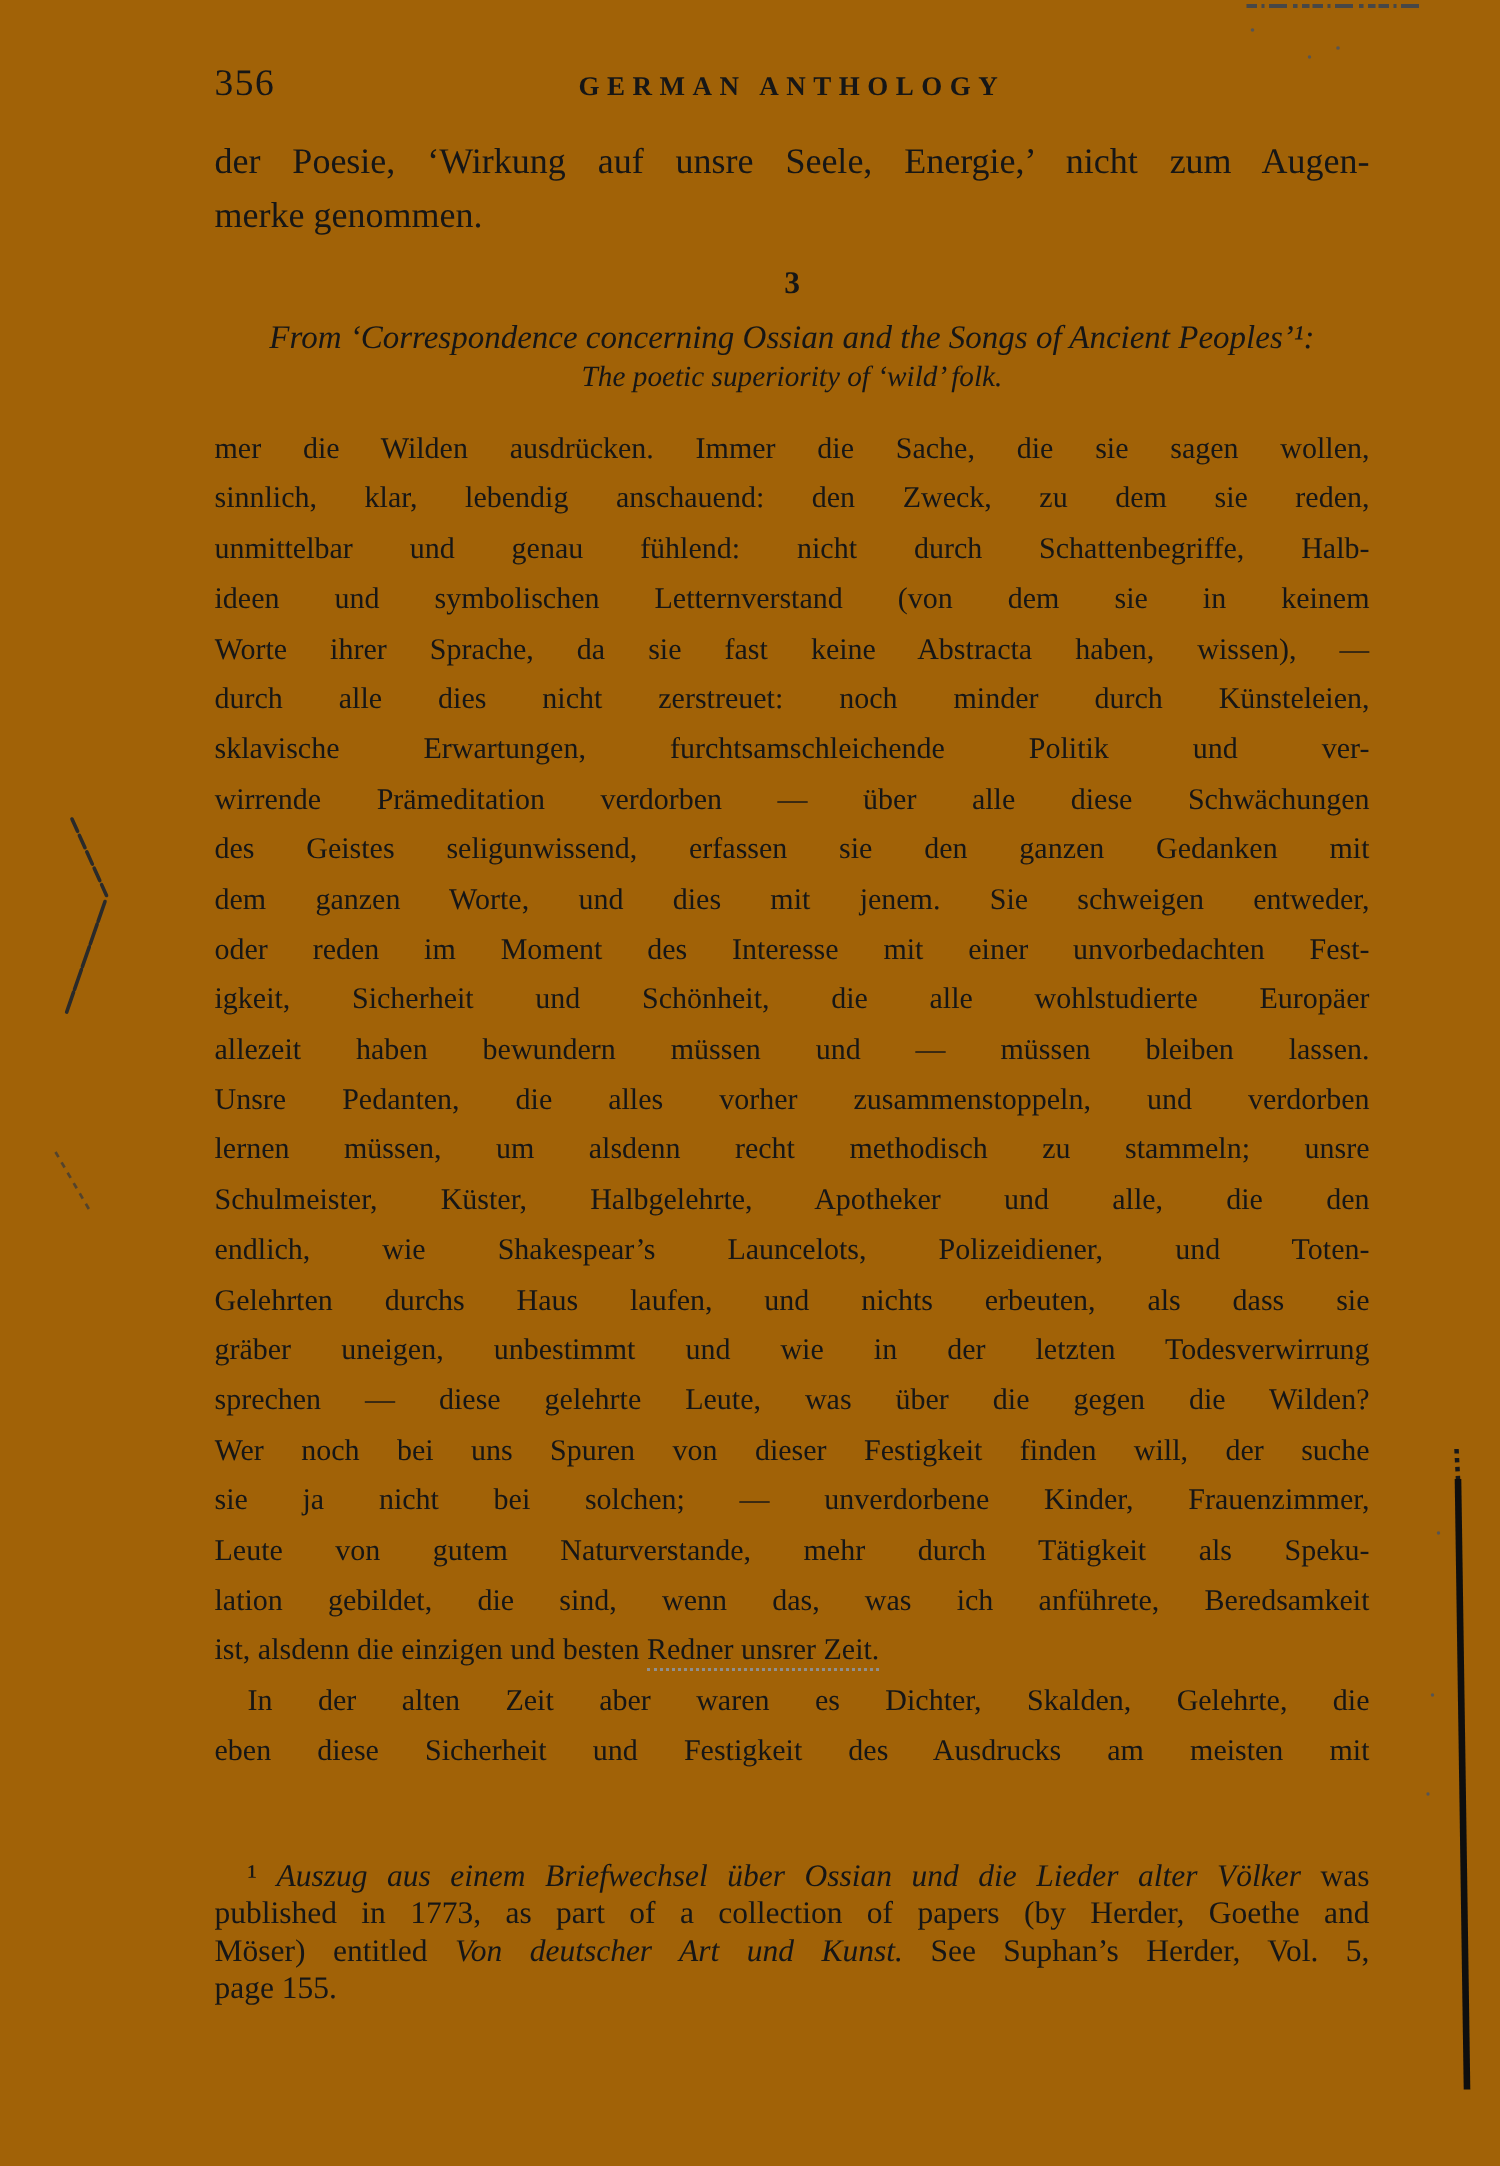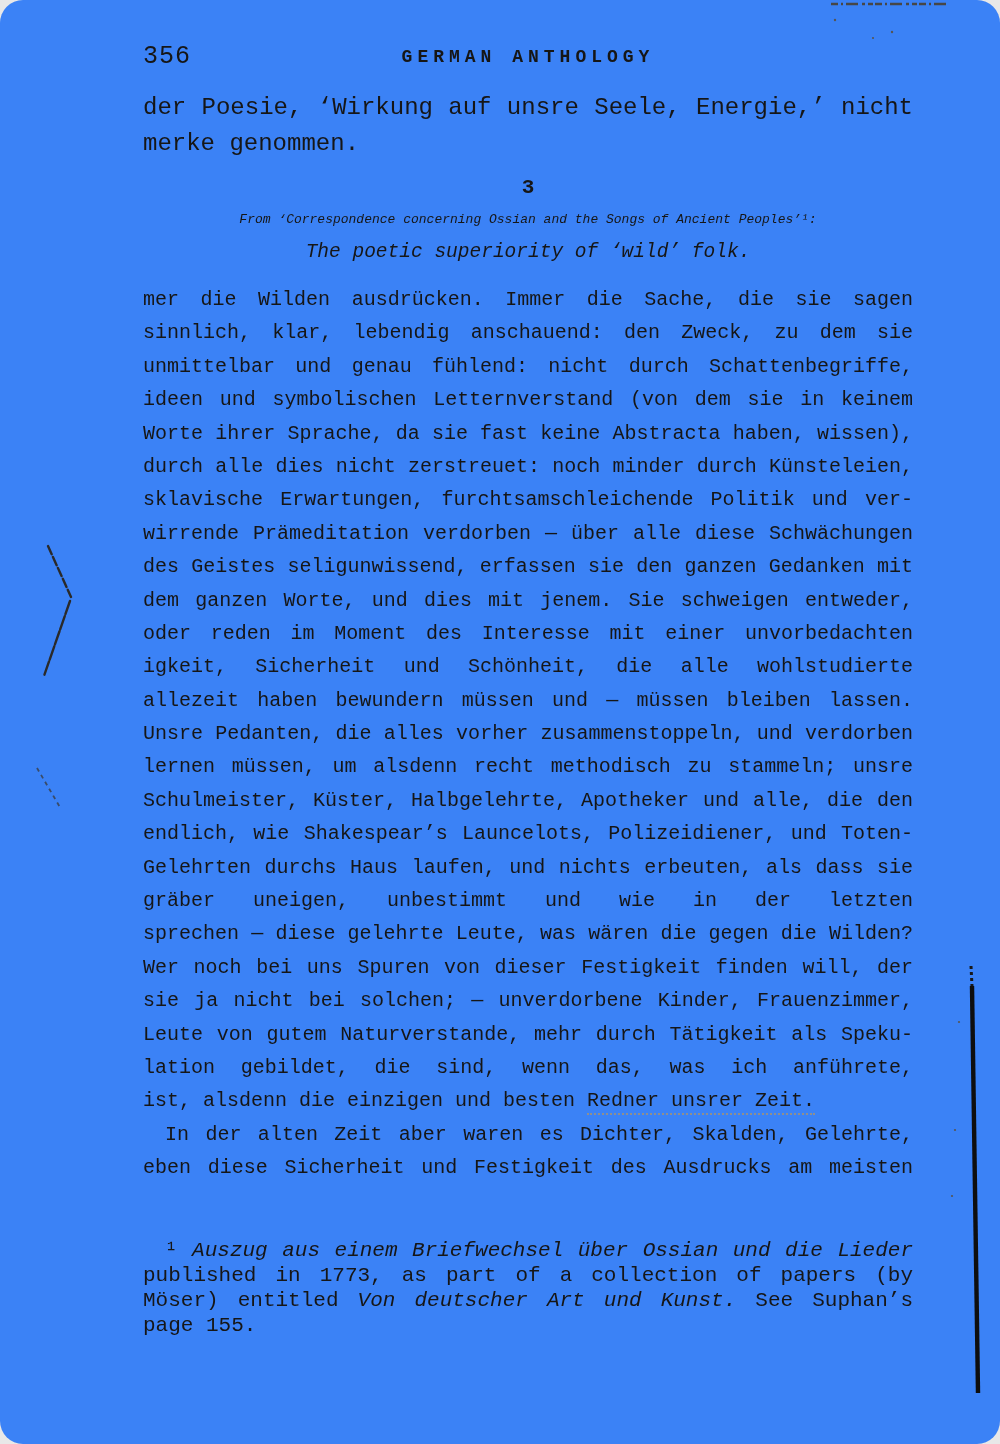--- a/index.html
+++ b/index.html
@@ -1,34 +1,33 @@
 <!DOCTYPE html>
 <html><head>
 <meta charset="utf-8">
 <style>
   html,body{margin:0;padding:0;background:#e8e8e8;}
   .page{
     position:relative;
     width:1000px;height:1444px;
-    background:#3b82f6;
-    font-family:Liberation Mono, monospace;
+    background:#a16207;
+    font-family:Liberation Serif, serif;
     color:#161616;
     overflow:hidden;
     margin:0 auto;
-    border-radius:23px;
   }
   .marks{position:absolute;left:0;top:0;pointer-events:none;}
   .running-head{position:absolute;left:143px;top:44px;width:770px;height:30px;}
   .page-number{position:absolute;left:0;top:-2px;font-size:25px;letter-spacing:1px;}
   .head-title{display:block;text-align:center;font-size:18px;font-weight:bold;letter-spacing:5px;padding-top:3px;}
   .textcol{position:absolute;left:143px;width:770px;}
   .intro{top:90px;font-size:24px;line-height:36px;}
   .intro .line{height:36px;}
   .section-num{top:176px;text-align:center;font-size:21px;font-weight:bold;}
-  .subtitle1{top:212px;text-align:center;font-style:italic;font-size:13px;}
+  .subtitle1{top:212px;text-align:center;font-style:italic;font-size:22px;}
   .subtitle2{top:241px;text-align:center;font-style:italic;font-size:19.5px;}
   .bodytext{top:283px;font-size:20px;line-height:33.4px;}
   .bodytext .line{height:33.4px;}
   .footnote{top:1238px;font-size:21px;line-height:25px;}
   .footnote .line{height:25px;}
   .line{position:relative;text-align:justify;text-align-last:justify;overflow:hidden;}
   .line.last{text-align-last:left;}
   .line.indent{text-indent:22px;}
   .it{font-style:italic;}
   .dotted-u{border-bottom:2px dotted #8f8f8f;padding-bottom:1px;}
@@ -82,21 +81,21 @@
       <div class="line"><span>dem ganzen Worte, und dies mit jenem.  Sie schweigen entweder,</span></div>
       <div class="line"><span>oder reden im Moment des Interesse mit einer unvorbedachten Fest-</span></div>
       <div class="line"><span>igkeit, Sicherheit und Schönheit, die alle wohlstudierte Europäer</span></div>
       <div class="line"><span>allezeit haben bewundern müssen und — müssen bleiben lassen.</span></div>
       <div class="line"><span>Unsre Pedanten, die alles vorher zusammenstoppeln, und verdorben</span></div>
       <div class="line"><span>lernen müssen, um alsdenn recht methodisch zu stammeln; unsre</span></div>
       <div class="line"><span>Schulmeister, Küster, Halbgelehrte, Apotheker und alle, die den</span></div>
       <div class="line"><span>endlich, wie Shakespear’s Launcelots, Polizeidiener, und Toten-</span></div>
       <div class="line"><span>Gelehrten durchs Haus laufen, und nichts erbeuten, als dass sie</span></div>
       <div class="line"><span>gräber uneigen, unbestimmt und wie in der letzten Todesverwirrung</span></div>
-      <div class="line"><span>sprechen — diese gelehrte Leute, was wären die gegen die Wilden?</span></div>
+      <div class="line"><span>sprechen — diese gelehrte Leute, was über die gegen die Wilden?</span></div>
       <div class="line"><span>Wer noch bei uns Spuren von dieser Festigkeit finden will, der suche</span></div>
       <div class="line"><span>sie ja nicht bei solchen; — unverdorbene Kinder, Frauenzimmer,</span></div>
       <div class="line"><span>Leute von gutem Naturverstande, mehr durch Tätigkeit als Speku-</span></div>
       <div class="line"><span>lation gebildet, die sind, wenn das, was ich anführete, Beredsamkeit</span></div>
       <div class="line last"><span>ist, alsdenn die einzigen und besten </span><span class="dotted-u">Redner unsrer Zeit.</span></div>
       <div class="line indent"><span>In der alten Zeit aber waren es Dichter, Skalden, Gelehrte, die</span></div>
       <div class="line"><span>eben diese Sicherheit und Festigkeit des Ausdrucks am meisten mit</span></div>
     </div>
 
   <div class="textcol footnote">

